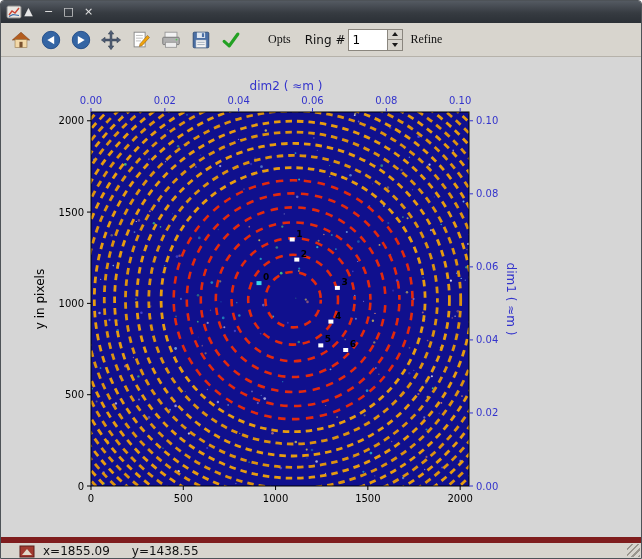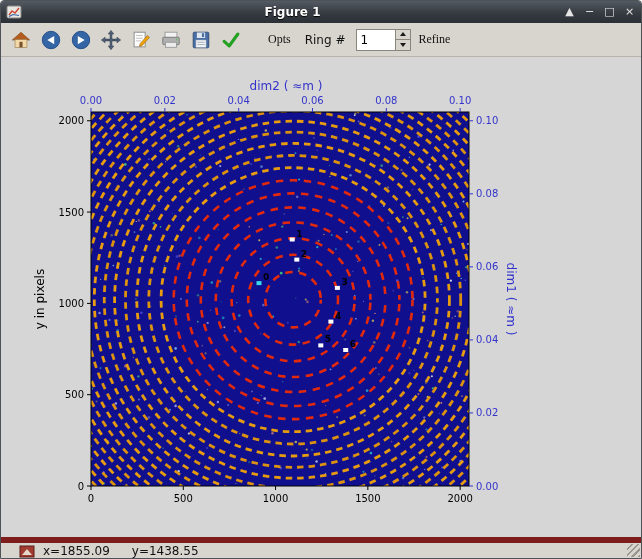--- a/index.html
+++ b/index.html
@@ -15,21 +15,21 @@
   .wbtn{min-width:13px;text-align:center;cursor:pointer;color:#e6e6e6;line-height:20px;}
   
   .toolbar{height:34px;background:#d8d5ce;border-bottom:1px solid #b6b2aa;display:flex;
     align-items:center;padding:0 6px;box-sizing:border-box;}
   .tbtn{width:28px;height:28px;border:1px solid transparent;background:transparent;padding:1px;
     margin-right:2px;display:flex;align-items:center;justify-content:center;cursor:pointer;}
   .tbtn svg{width:22px;height:22px;display:block;}
   .tool-label{font-size:12px;color:#111;margin:0 5px;cursor:pointer;background:none;border:none;
     font-family:Liberation Serif, serif;padding:2px 3px;}
   .ml-big{margin-left:18px;}
-  .ring-label{font-size:12px;color:#111;margin:0 11px 0 6px;}
+  .ring-label{font-size:12px;color:#111;margin:0 3px 0 6px;}
   .spinbox{display:flex;height:20px;border:1px solid #8a867e;background:#fff;}
   .spin-input{width:32px;border:none;outline:none;font-family:"DejaVu Sans",sans-serif;
     font-size:12px;padding:0 3px;}
   .spin-btns{display:flex;flex-direction:column;width:14px;border-left:1px solid #8a867e;}
   .spin-btn{flex:1;display:flex;align-items:center;justify-content:center;background:#d8d5ce;cursor:pointer;}
   .spin-btn + .spin-btn{border-top:1px solid #8a867e;}
   .tri-up{width:0;height:0;border-left:3.5px solid transparent;border-right:3.5px solid transparent;
     border-bottom:4.5px solid #1a1a1a;}
   .tri-down{width:0;height:0;border-left:3.5px solid transparent;border-right:3.5px solid transparent;
     border-top:4.5px solid #1a1a1a;}
@@ -55,21 +55,20 @@
 <div class="window">
 
   <div class="titlebar">
     <span class="win-icon">
       <svg viewBox="0 0 16 16" width="16" height="16">
         <rect x="1" y="2" width="14" height="12" rx="1.5" fill="#e8e6e0" stroke="#888"></rect>
         <polyline points="3,11 6,7 9,9 13,4" fill="none" stroke="#cc4433" stroke-width="1.4"></polyline>
         <polyline points="3,12.5 7,10.5 13,11.5" fill="none" stroke="#3465a4" stroke-width="1.2"></polyline>
       </svg>
     </span>
-    <span class="title">Figure 1</span>
     <span class="win-controls">
       <span class="wbtn">▲</span>
       <span class="wbtn">−</span>
       <span class="wbtn">□</span>
       <span class="wbtn">×</span>
     </span>
   </div>
 
   <div class="toolbar">
     <button class="tbtn">

